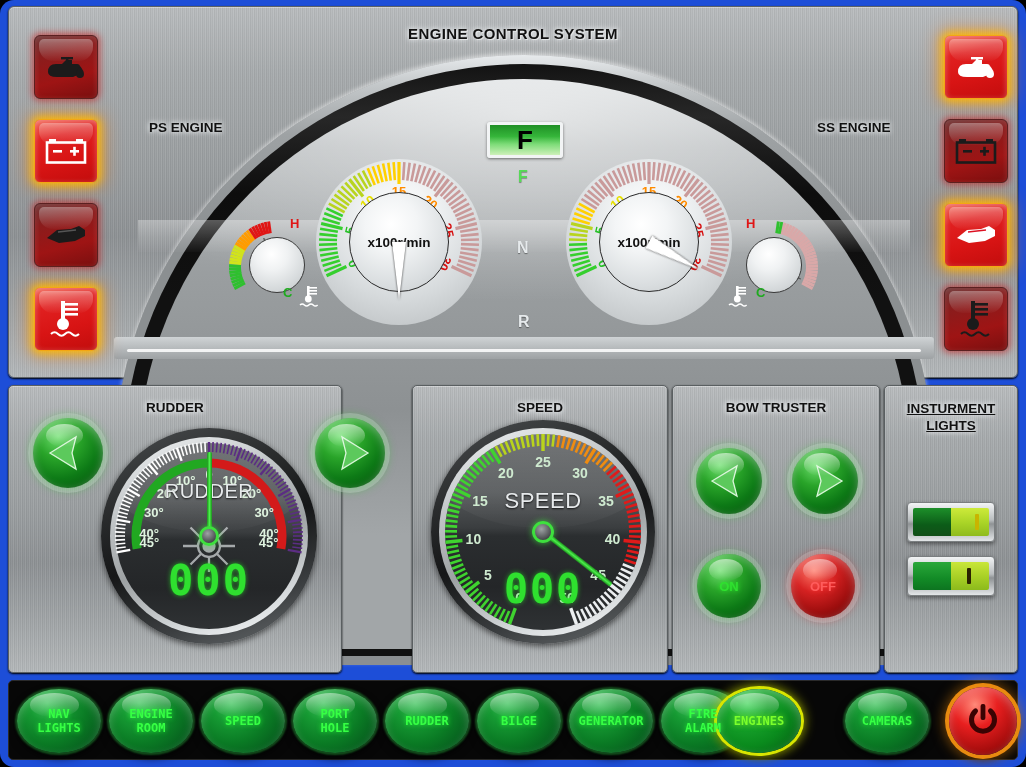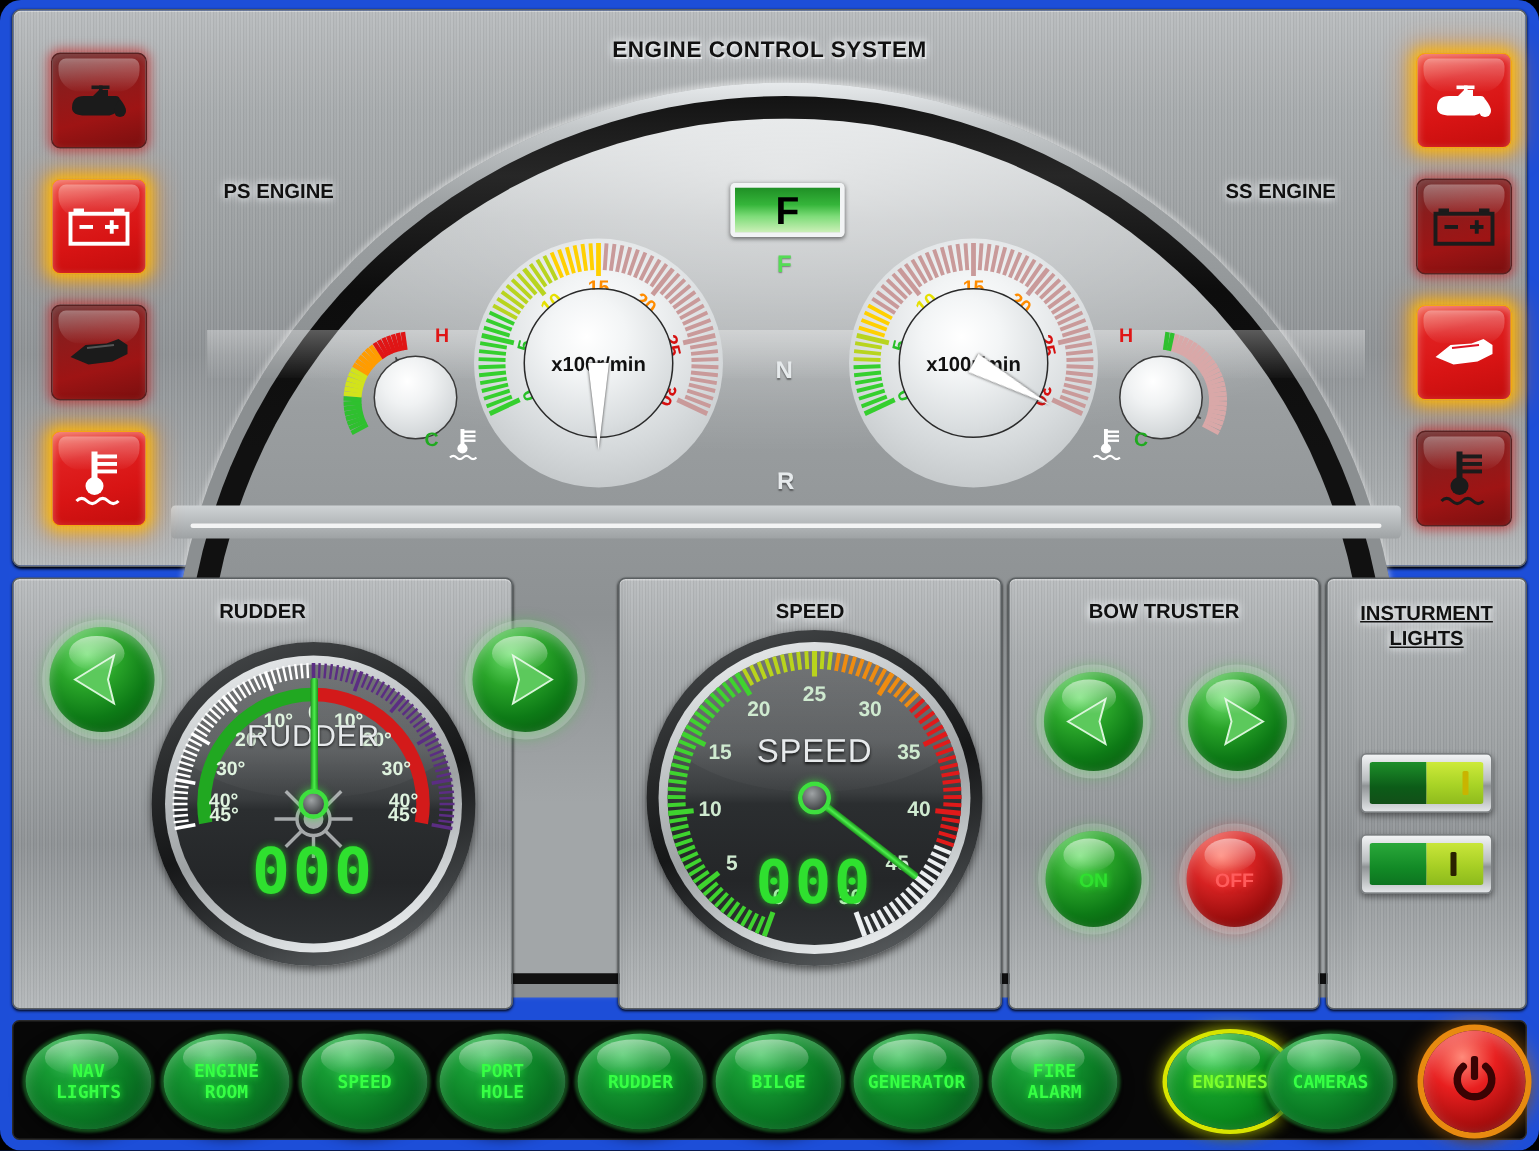--- a/index.html
+++ b/index.html
@@ -973,21 +973,21 @@
         </div>
         <div class="nav-btn" style="left: 560px;">
           <div class="nav-lbl">GENERATOR</div>
         </div>
         <div class="nav-btn" style="left: 468px;">
           <div class="nav-lbl">BILGE</div>
         </div>
         <div class="nav-btn" style="left: 652px;">
           <div class="nav-lbl">FIRE<br>ALARM</div>
         </div>
-        <div class="nav-btn active" style="left: 769px;">
+        <div class="nav-btn active" style="left: 708px;">
           <div class="nav-lbl">ENGINES</div>
         </div>
         <div class="nav-btn" style="left: 836px;">
           <div class="nav-lbl">CAMERAS</div>
         </div>
         <div id="power-btn">
           <svg width="40" height="40" viewBox="0 0 40 40">
             <path d="M12.5 10 a11.5 11.5 0 1 0 15 0" stroke="#3a0303" stroke-width="5" fill="none" stroke-linecap="round"></path>
             <rect x="17.6" y="3" width="4.8" height="16" rx="2" fill="#3a0303"></rect>
           </svg>

